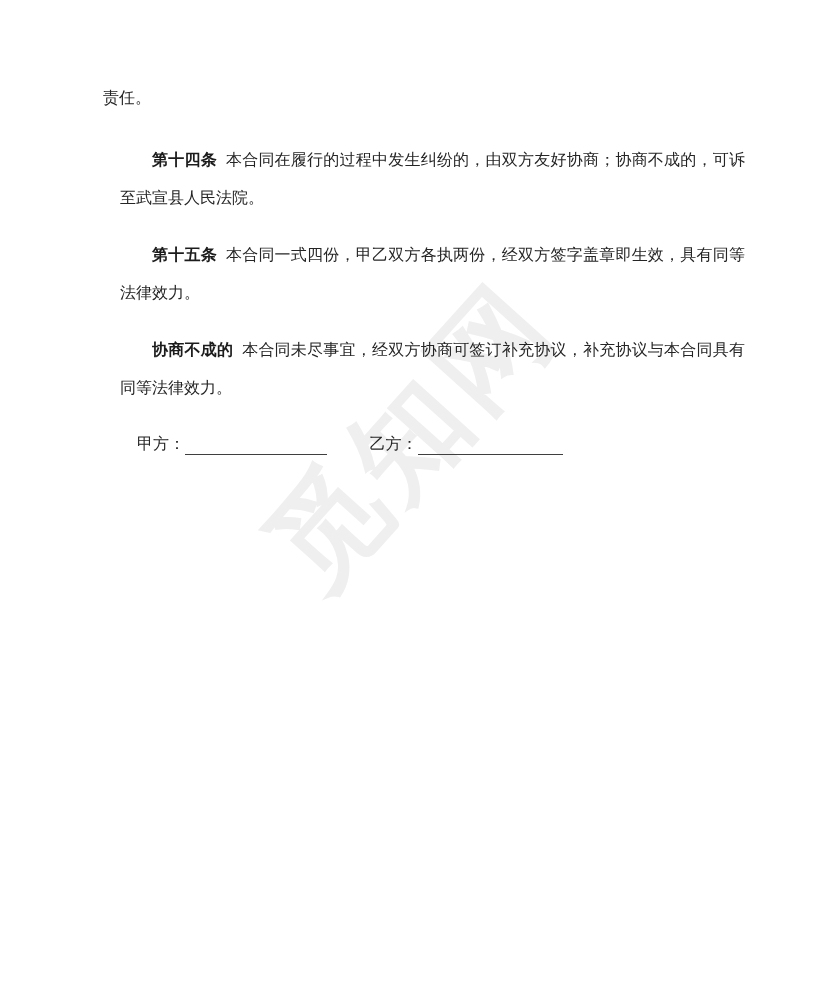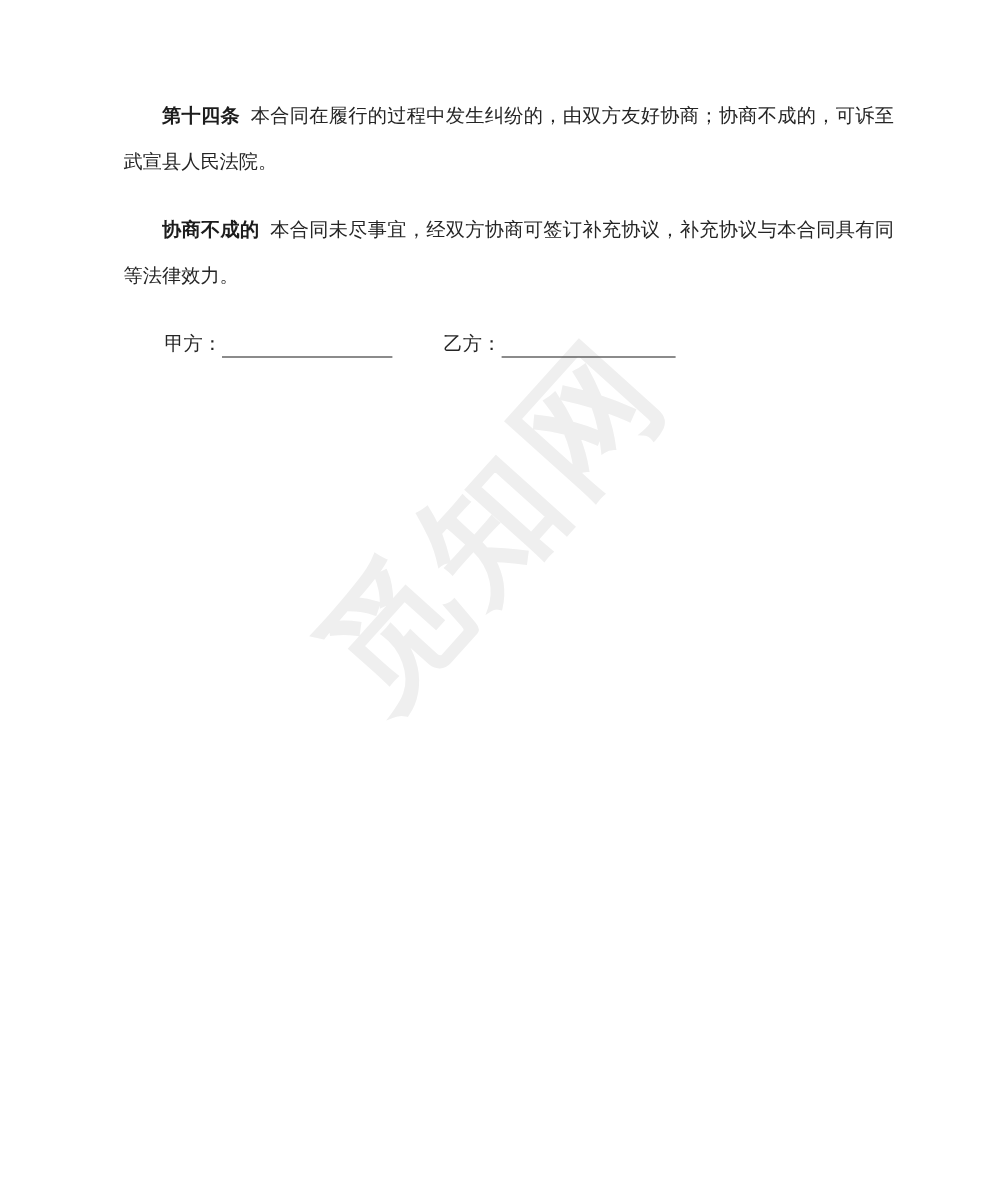--- a/index.html
+++ b/index.html
@@ -35,21 +35,21 @@
     top: 79px;
     width: 642px;
     font-size: 16px;
     line-height: 38px;
     z-index: 1;
   }
   .tail {
     margin: 0 0 24px 0;
   }
   .clause {
-    margin: 0 0 19px 0;
+    margin: 0 0 19px 17px;
     text-indent: 2em;
     text-align: justify;
   }
   .clause .num {
     font-weight: 700;
     color: #1c1c1c;
     margin-right: 9px;
   }
   .sig {
     margin-top: 16px;
@@ -92,25 +92,29 @@
 </style>
 </head>
 <body>
 
 <div class="page">
 
   <div class="watermark">觅知网</div>
 
   <div class="doc">
 
+    <p class="tail">责任。</p>
 
     <p class="clause">
       <span class="num">第十四条</span><span>本合同在履行的过程中发生纠纷的，由双方友好协商；协商不成的，可诉至武宣县人民法院。</span>
     </p>
 
+    <p class="clause">
+      <span class="num">第十五条</span><span>本合同一式四份，甲乙双方各执两份，经双方签字盖章即生效，具有同等法律效力。</span>
+    </p>
 
     <p class="clause">
       <span class="num">协商不成的</span><span>本合同未尽事宜，经双方协商可签订补充协议，补充协议与本合同具有同等法律效力。</span>
     </p>
 
     <div class="sig">
 
       <div class="sig-row">
         <span class="grp-left">
           <span>甲方：</span><span class="uline w142"></span>

